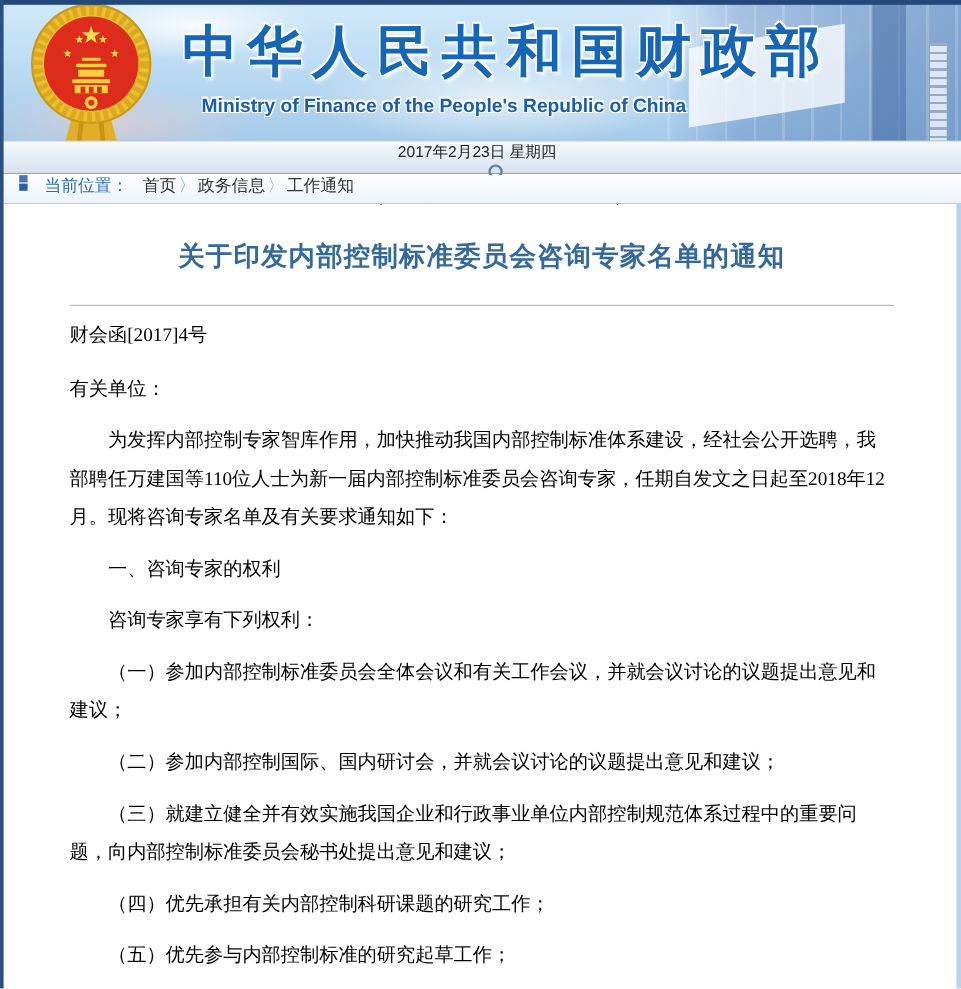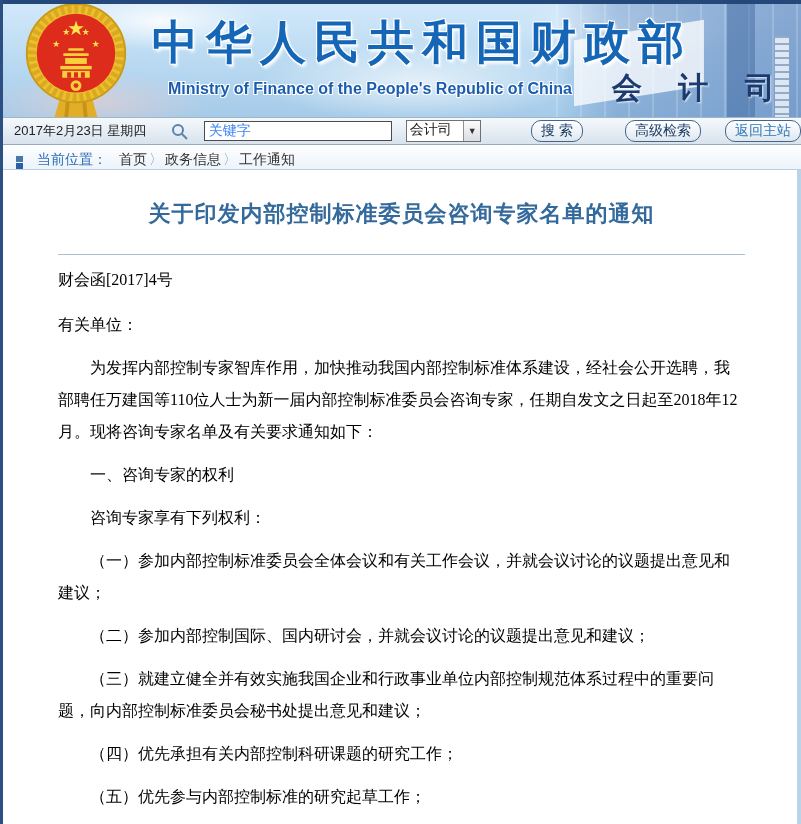--- a/index.html
+++ b/index.html
@@ -48,21 +48,21 @@
   .department {
     position:absolute; left:612px; top:68px; font-size:30px; font-weight:bold; letter-spacing:14px;
     color:#1b3a70; white-space:nowrap; text-shadow:1px 1px 2px rgba(255,255,255,.8);
   }
 
   
   .toolbar {
     position:absolute; top:118px; left:0; right:0; height:27px;
     display:flex; align-items:center; padding:0 0 0 14px;
     background:linear-gradient(180deg,#f5f9fc 0%, #e3ebf3 60%, #d9e3ed 100%);
-    border-bottom:1px solid #93a9bd; font-size:13px; color:#222;
+    border-bottom:1px solid #93a9bd; font-size:13px; color:#222;flex-direction:column;
   }
   .date { width:152px; white-space:nowrap; }
   .search-icon { margin-left:14px; width:17px; height:17px; display:inline-block; }
   .search-input {
     margin-left:16px; width:198px; height:20px; border:1px solid #4a4a4a; background:#fff;
     font-size:14px; padding:1px 4px; font-family:"Liberation Serif", serif; color:#3b82f6;
   }
   .select {
     margin-left:14px; width:80px; height:22px; border:1px solid #707070; background:#fff;
     display:flex; align-items:flex-start; cursor:default;
@@ -78,21 +78,21 @@
     background:linear-gradient(180deg,#ffffff 0%, #eef3f8 55%, #dde7ef 100%);
     font-size:14px; font-family:Liberation Sans, sans-serif; color:#1b3b63; cursor:pointer; white-space:nowrap;
   }
   .btn-search   { margin-left:50px; }
   .btn-advanced { margin-left:42px; }
   .btn-home     { margin-left:24px; color:#2d77b5; }
 
   
   .breadcrumb {
     position:absolute; top:146px; left:0; right:0; height:24px;
-    display:flex; align-items:flex-end; padding-left:16px;
+    display:flex; align-items:flex-start; padding-left:16px;
     background:linear-gradient(180deg,#fdfeff 0%, #ecf3fa 100%);
     border-bottom:1px solid #bcd0e2; font-size:14px;
   }
   .bc-icon { display:inline-flex; flex-direction:column; gap:1px; margin-right:14px; }
   .bc-icon i { display:block; width:7px; height:6px; }
   .bc-icon .b1 { background:#4a76ad; }
   .bc-icon .b2 { background:#2b5fa3; }
   .bc-label { color:#2b6cb8; margin-right:12px; }
   .bc-link { color:#333; text-decoration:none; cursor:pointer; }
   .bc-sep { color:#7aa7cc; margin:0 2px; }
@@ -144,21 +144,20 @@
         <rect x="47" y="71.5" width="4" height="5.5" fill="#dd2b1c"></rect>
         <rect x="54" y="71.5" width="4" height="5.5" fill="#dd2b1c"></rect>
         <rect x="61" y="71.5" width="4" height="5.5" fill="#dd2b1c"></rect>
         <circle cx="56" cy="85" r="5.5" fill="#f7d03c"></circle>
         <circle cx="56" cy="85" r="2.5" fill="#dd2b1c"></circle>
       </svg>
     </div>
 
     <div class="site-title">中华人民共和国财政部</div>
     <div class="site-subtitle">Ministry of Finance of the People's Republic of China</div>
-    <div class="department">会 计 司</div>
   </div>
 
   <div class="toolbar">
     <span class="date">2017年2月23日 星期四</span>
     <span class="search-icon">
       <svg width="17" height="17" viewBox="0 0 17 17">
         <circle cx="7" cy="7" r="5" fill="none" stroke="#5b83aa" stroke-width="2"></circle>
         <line x1="11" y1="11" x2="16" y2="16" stroke="#5b83aa" stroke-width="2"></line>
       </svg>
     </span>

